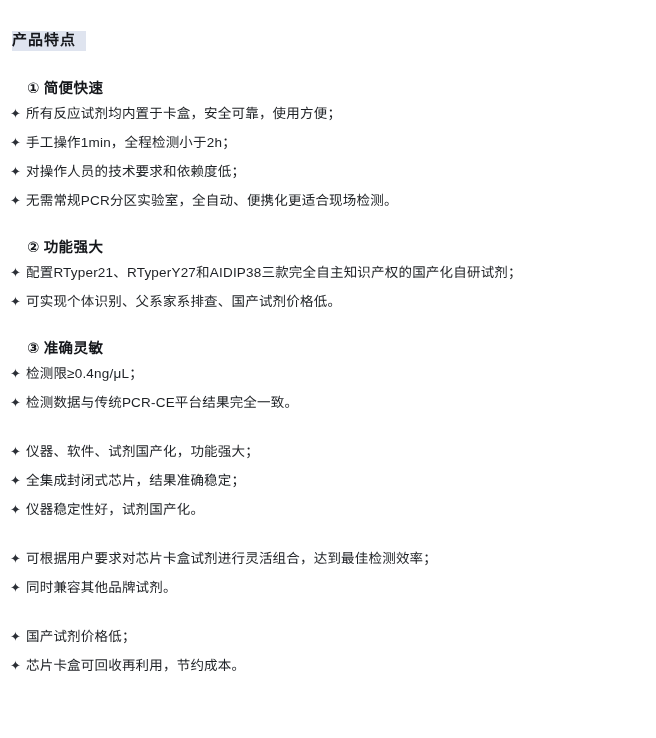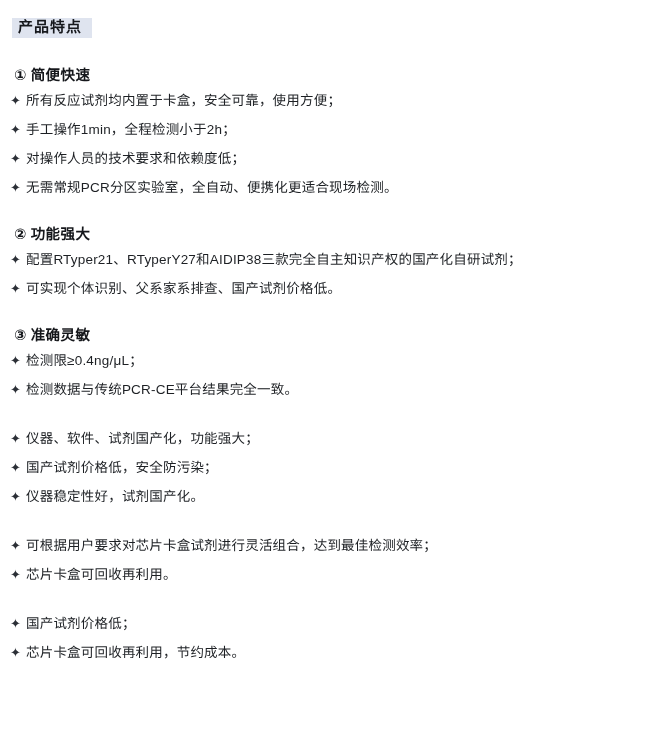--- a/index.html
+++ b/index.html
@@ -20,22 +20,22 @@
     width: 656px;
     height: 738px;
     box-sizing: border-box;
     padding: 10px 14px 0 10px;
   }
 
   
   .banner {
     display: inline-block;
     position: relative;
-    padding: 3px 10px 5px 6px;
-    margin: 2px 0 0 2px;
+    padding: 3px 10px 5px 0;
+    margin: 15px 0 0 2px;
   }
   .banner-bg {
     position: absolute;
     left: 0;
     top: 6px;
     width: 100%;
     height: 20px;
     background: #dfe4ef;
     z-index: 0;
   }
@@ -53,21 +53,21 @@
     margin-top: 20px;
   }
   .section:first-of-type {
     margin-top: 22px;
   }
   .section-title {
     font-size: 14.5px;
     font-weight: bold;
     color: #15171b;
     letter-spacing: 0.4px;
-    margin: 0 0 2px 4px;
+    margin: 0 0 2px 17px;
   }
   .section-title .num {
     margin-right: 4px;
     font-weight: bold;
   }
   .bullets {
     list-style: none;
     margin: 0;
     padding: 0;
   }
@@ -151,37 +151,37 @@
         </ul>
       </div>
       <div class="section">
         <ul class="bullets">
           <li class="bullet">
             <span class="bullet-mark">✦</span>
             <span class="bullet-text">仪器、软件、试剂国产化，功能强大；</span>
           </li>
           <li class="bullet">
             <span class="bullet-mark">✦</span>
-            <span class="bullet-text">国产试剂价格低，安全防污染；</span>
+            <span class="bullet-text">全集成封闭式芯片，结果准确稳定；</span>
           </li>
           <li class="bullet">
             <span class="bullet-mark">✦</span>
             <span class="bullet-text">仪器稳定性好，试剂国产化。</span>
           </li>
         </ul>
       </div>
       <div class="section">
         <ul class="bullets">
           <li class="bullet">
             <span class="bullet-mark">✦</span>
             <span class="bullet-text">可根据用户要求对芯片卡盒试剂进行灵活组合，达到最佳检测效率；</span>
           </li>
           <li class="bullet">
             <span class="bullet-mark">✦</span>
-            <span class="bullet-text">芯片卡盒可回收再利用。</span>
+            <span class="bullet-text">同时兼容其他品牌试剂。</span>
           </li>
         </ul>
       </div>
       <div class="section">
         <ul class="bullets">
           <li class="bullet">
             <span class="bullet-mark">✦</span>
             <span class="bullet-text">国产试剂价格低；</span>
           </li>
           <li class="bullet">

